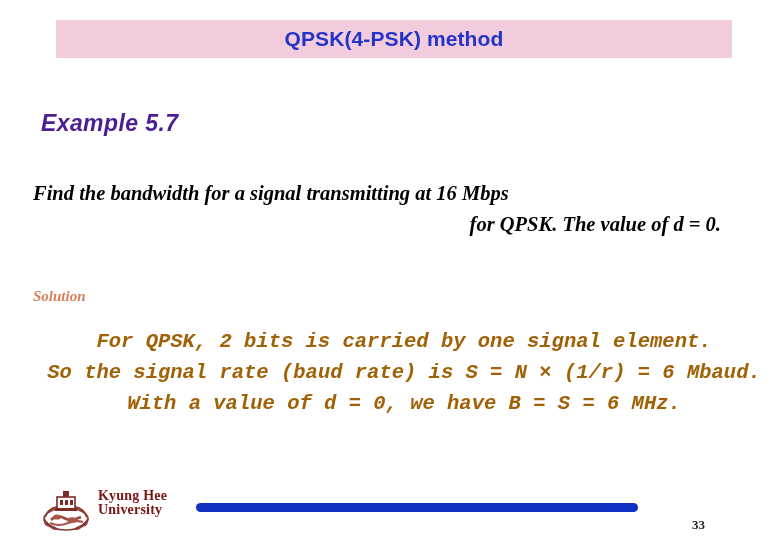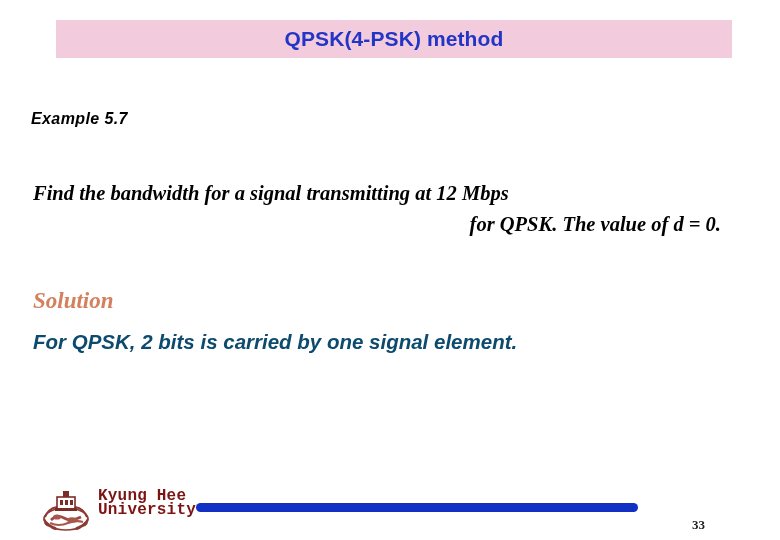--- a/index.html
+++ b/index.html
@@ -41,27 +41,27 @@
     font-size: 21px;
     font-weight: bold;
     color: #2335c6;
     letter-spacing: 0.1px;
     white-space: nowrap;
   }
 
   
   #example-heading {
     position: absolute;
-    left: 31px;
+    left: 41px;
     top: 110px;
     font-family: "Liberation Sans", sans-serif;
-    font-size: 16px;
-    font-weight: bold;
-    font-style: italic;
-    color: #000000;
+    font-size: 23px;
+    font-weight: bold;
+    font-style: italic;
+    color: #4c1d95;
     letter-spacing: 0.4px;
     white-space: nowrap;
   }
 
   
   #question-paragraph {
     position: absolute;
     left: 33px;
     top: 178px;
     width: 688px;
@@ -77,40 +77,40 @@
   #question-paragraph .lastline {
     text-align: right;
   }
 
   
   #solution-heading {
     position: absolute;
     left: 33px;
     top: 288px;
     font-family: "Liberation Serif", serif;
-    font-size: 23px;
+    font-size: 15px;
     font-weight: bold;
     font-style: italic;
     color: #d4805c;
     white-space: nowrap;
   }
 
   
   #solution-body {
     position: absolute;
     left: 33px;
     top: 326px;
     width: 742px;
-    font-family: Liberation Sans, sans-serif;
+    font-family: Liberation Mono, monospace;
     font-size: 20.5px;
     font-style: italic;
     font-weight: bold;
-    color: #0c4a6e;
+    color: #a16207;
     line-height: 31px;
-    text-align: left;
+    text-align: center;
   }
   #solution-body .sline {
     display: block;
     white-space: nowrap;
   }
   #solution-body .sline.wrap {
     white-space: normal;
   }
 
   
@@ -118,22 +118,22 @@
     position: absolute;
     left: 41px;
     top: 489px;
     width: 50px;
     height: 46px;
   }
   #footer-univ {
     position: absolute;
     left: 98px;
     top: 489px;
-    font-family: Liberation Mono, monospace;
-    font-size: 16px;
+    font-family: Liberation Serif, serif;
+    font-size: 14px;
     font-weight: bold;
     color: #7c1414;
     line-height: 14px;
     letter-spacing: 0.2px;
   }
   #footer-bar {
     position: absolute;
     left: 196px;
     top: 503px;
     width: 442px;
@@ -155,28 +155,29 @@
 <body>
 
 <div id="slide">
 
   <div id="title-banner"></div>
   <div id="title-text">QPSK(4-PSK) method</div>
 
   <div id="example-heading">Example 5.7</div>
 
   <div id="question-paragraph">
-    <div style="text-align:justify;">Find the bandwidth for a signal transmitting at 12 Mbps</div>
+    <div style="text-align:justify;">Find the bandwidth for a signal transmitting at 16 Mbps</div>
     <div class="lastline">for QPSK. The value of d = 0.</div>
   </div>
 
   <div id="solution-heading">Solution</div>
 
   <div id="solution-body">
     <span class="sline">For QPSK, 2 bits is carried by one signal element.</span>
+    <span class="sline wrap">So the signal rate (baud rate) is S = N × (1/r) = 6 Mbaud. With a value of d = 0,  we have B = S = 6 MHz.</span>
   </div>
 
   <div id="footer-logo">
     <svg width="50" height="46" viewBox="0 0 50 46" xmlns="http://www.w3.org/2000/svg">
 
       <ellipse cx="25" cy="30" rx="22" ry="11" fill="#ffffff" stroke="#8d3a34" stroke-width="1.6"></ellipse>
       <path d="M4 28 Q8 19 16 18" fill="none" stroke="#8d3a34" stroke-width="2"></path>
       <path d="M46 28 Q42 19 34 18" fill="none" stroke="#8d3a34" stroke-width="2"></path>
 
       <path d="M10 31 Q16 25 23 29 Q30 33 40 28" fill="none" stroke="#9c4a42" stroke-width="2.6"></path>

